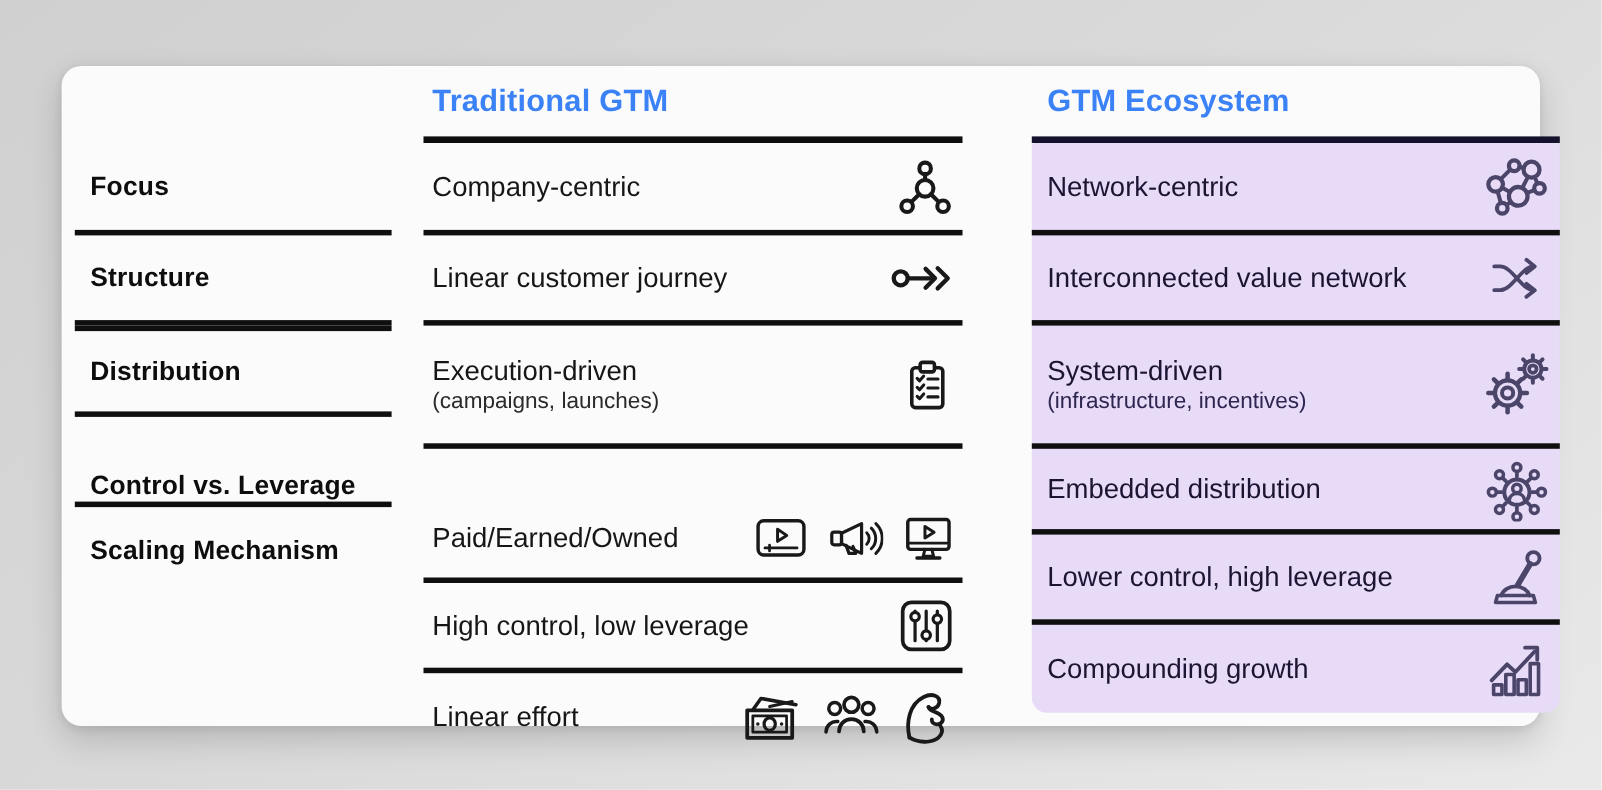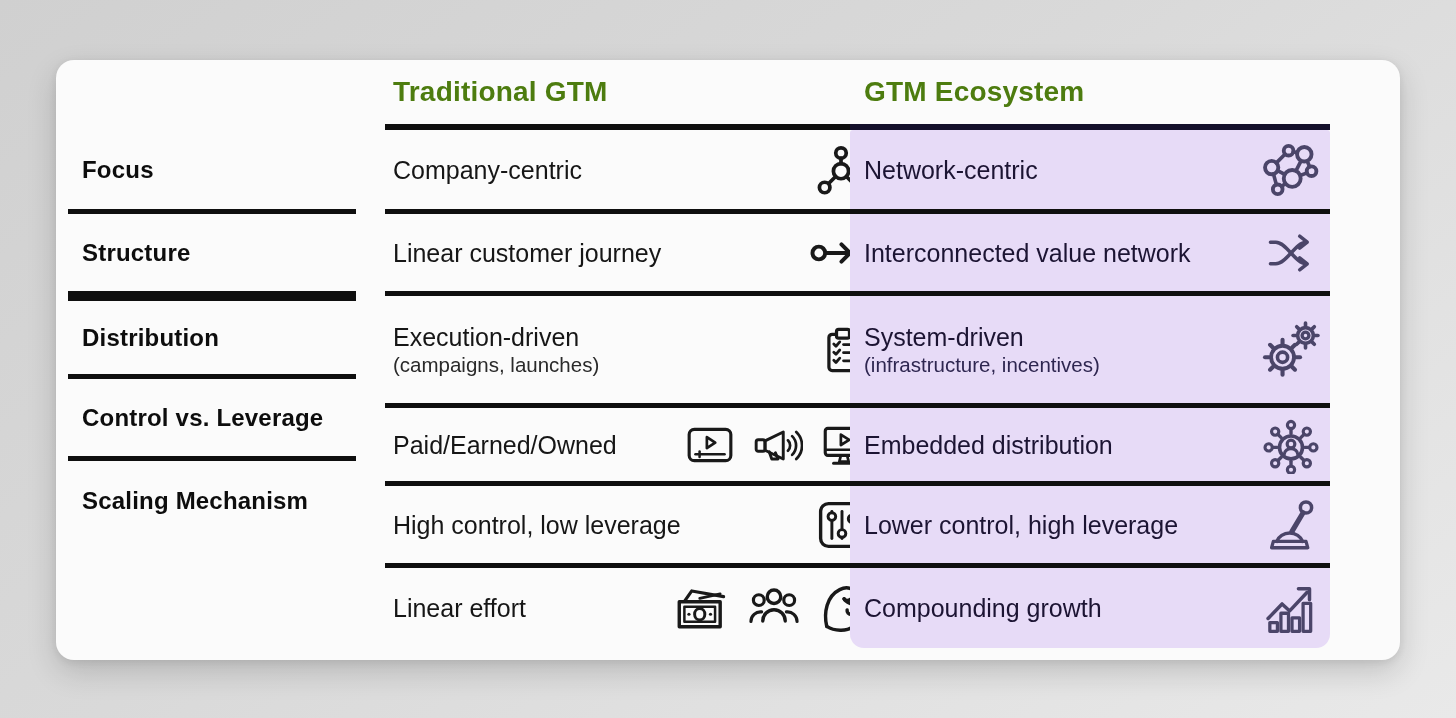--- a/index.html
+++ b/index.html
@@ -9,24 +9,24 @@
     font-family:"Liberation Sans",sans-serif;
   }
   .card{
     position:absolute;left:56px;top:60px;width:1344px;height:600px;
     background:#fbfbfb;border-radius:18px;
     box-shadow:0 12px 30px rgba(0,0,0,.16),0 2px 8px rgba(0,0,0,.08);
   }
   .col{position:absolute;top:0;display:flex;flex-direction:column;}
   .col-label{left:12px;width:288px;}
   .col-trad{left:329px;width:490px;}
-  .col-eco{left:794px;width:480px;}
+  .col-eco{left:882px;width:480px;}
   .head{
     height:70px;box-sizing:border-box;display:flex;align-items:center;
-    font-weight:bold;font-size:28px;color:#4d7c0f;letter-spacing:.2px;
+    font-weight:bold;font-size:28px;color:#3b82f6;letter-spacing:.2px;
     border-bottom:6px solid transparent;
   }
   .col-trad .head{border-bottom-color:#0e0e0e;padding-left:8px;}
   .col-eco .head{border-bottom-color:#15102b;padding-left:14px;}
   .eco-panel{
     background:#e7dbf7;border-radius:3px 3px 14px 14px;
     display:flex;flex-direction:column;
   }
   .row{display:flex;align-items:center;box-sizing:border-box;}
   .divider{height:5px;background:#0f0f0f;flex:none;}
@@ -53,21 +53,21 @@
       <div class="divider"></div>
       <div class="row label-row" style="height: 77px;">
         <span>Structure</span>
       </div>
       <div class="divider"></div>
       <div class="divider"></div>
       <div class="row label-row" style="height: 73px;">
         <span>Distribution</span>
       </div>
       <div class="divider"></div>
-      <div class="row label-row" style="height: 77px;">
+      <div class="row label-row" style="height: 77px; align-items: flex-end;">
         <span>Control vs. Leverage</span>
       </div>
       <div class="divider"></div>
       <div class="row label-row" style="height: 80px; text-align: center;">
         <span>Scaling Mechanism</span>
       </div>
     </div>
   <div class="col col-trad" id="col-trad">
     <div class="head">Traditional GTM</div>
   <div class="row trad-row" style="height: 79px;">
@@ -119,21 +119,21 @@
               <line x1="24.5" y1="19" x2="33" y2="19" stroke-width="2.6"></line>
               <polyline points="15.5,26 17.5,28 21,24" stroke-width="2.6"></polyline>
               <line x1="24.5" y1="26.5" x2="33" y2="26.5" stroke-width="2.6"></line>
               <polyline points="15.5,33.5 17.5,35.5 21,31.5" stroke-width="2.6"></polyline>
               <line x1="24.5" y1="34" x2="33" y2="34" stroke-width="2.6"></line>
             </svg>
           </span>
         </div>
       </div>
       <div class="divider"></div>
-      <div class="row trad-row" style="height: 73px;">
+      <div class="row trad-row" style="height: 73px; margin-top: 44px;">
         <div class="cell-text">
           <span class="main">Paid/Earned/Owned</span>
         </div>
         <div class="icons">
           <span>
             <svg width="50" height="50" viewBox="0 0 48 48" fill="none" stroke="currentColor" stroke-linecap="round" stroke-linejoin="round">
               <rect x="4" y="9" width="40" height="30" rx="5" stroke-width="3"></rect>
               <path d="M21 16.5 L29 21.8 L21 27 Z" stroke-width="2.6"></path>
               <line x1="10" y1="32.8" x2="38" y2="32.8" stroke-width="2.4"></line>
               <line x1="14" y1="30.2" x2="14" y2="35.4" stroke-width="2.4"></line>

